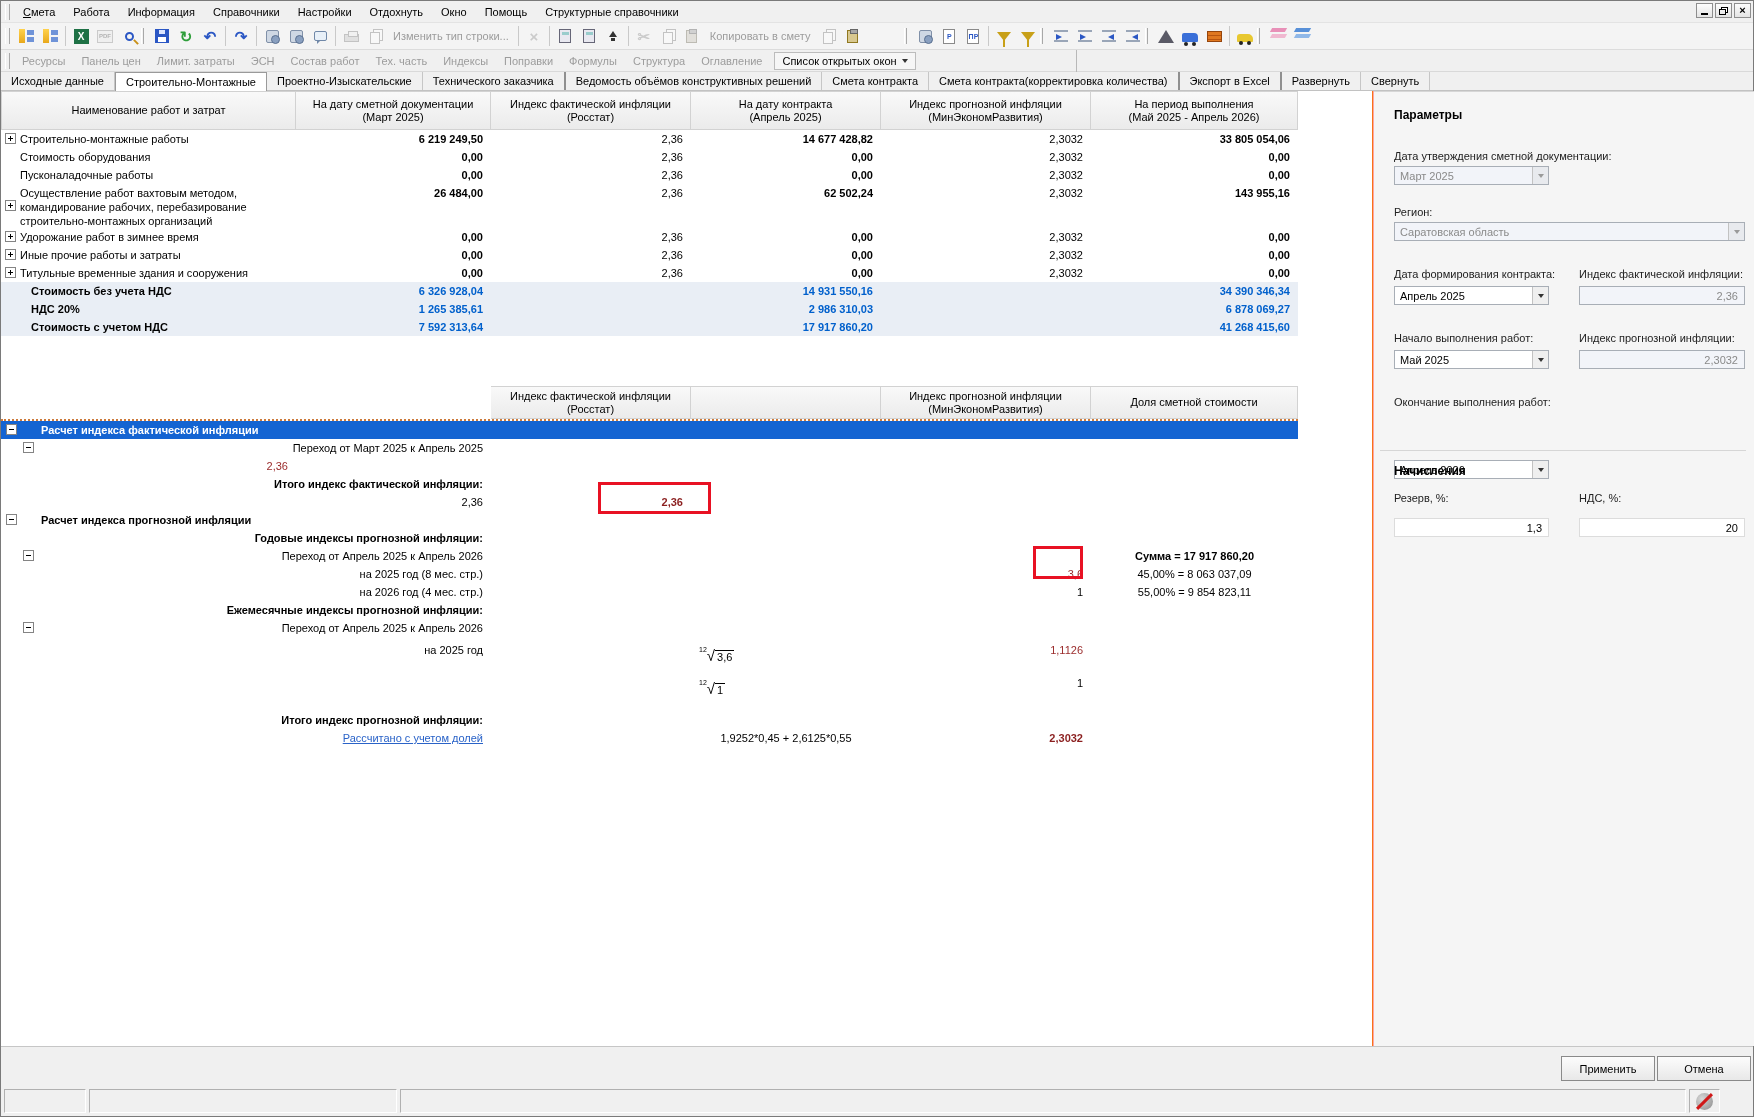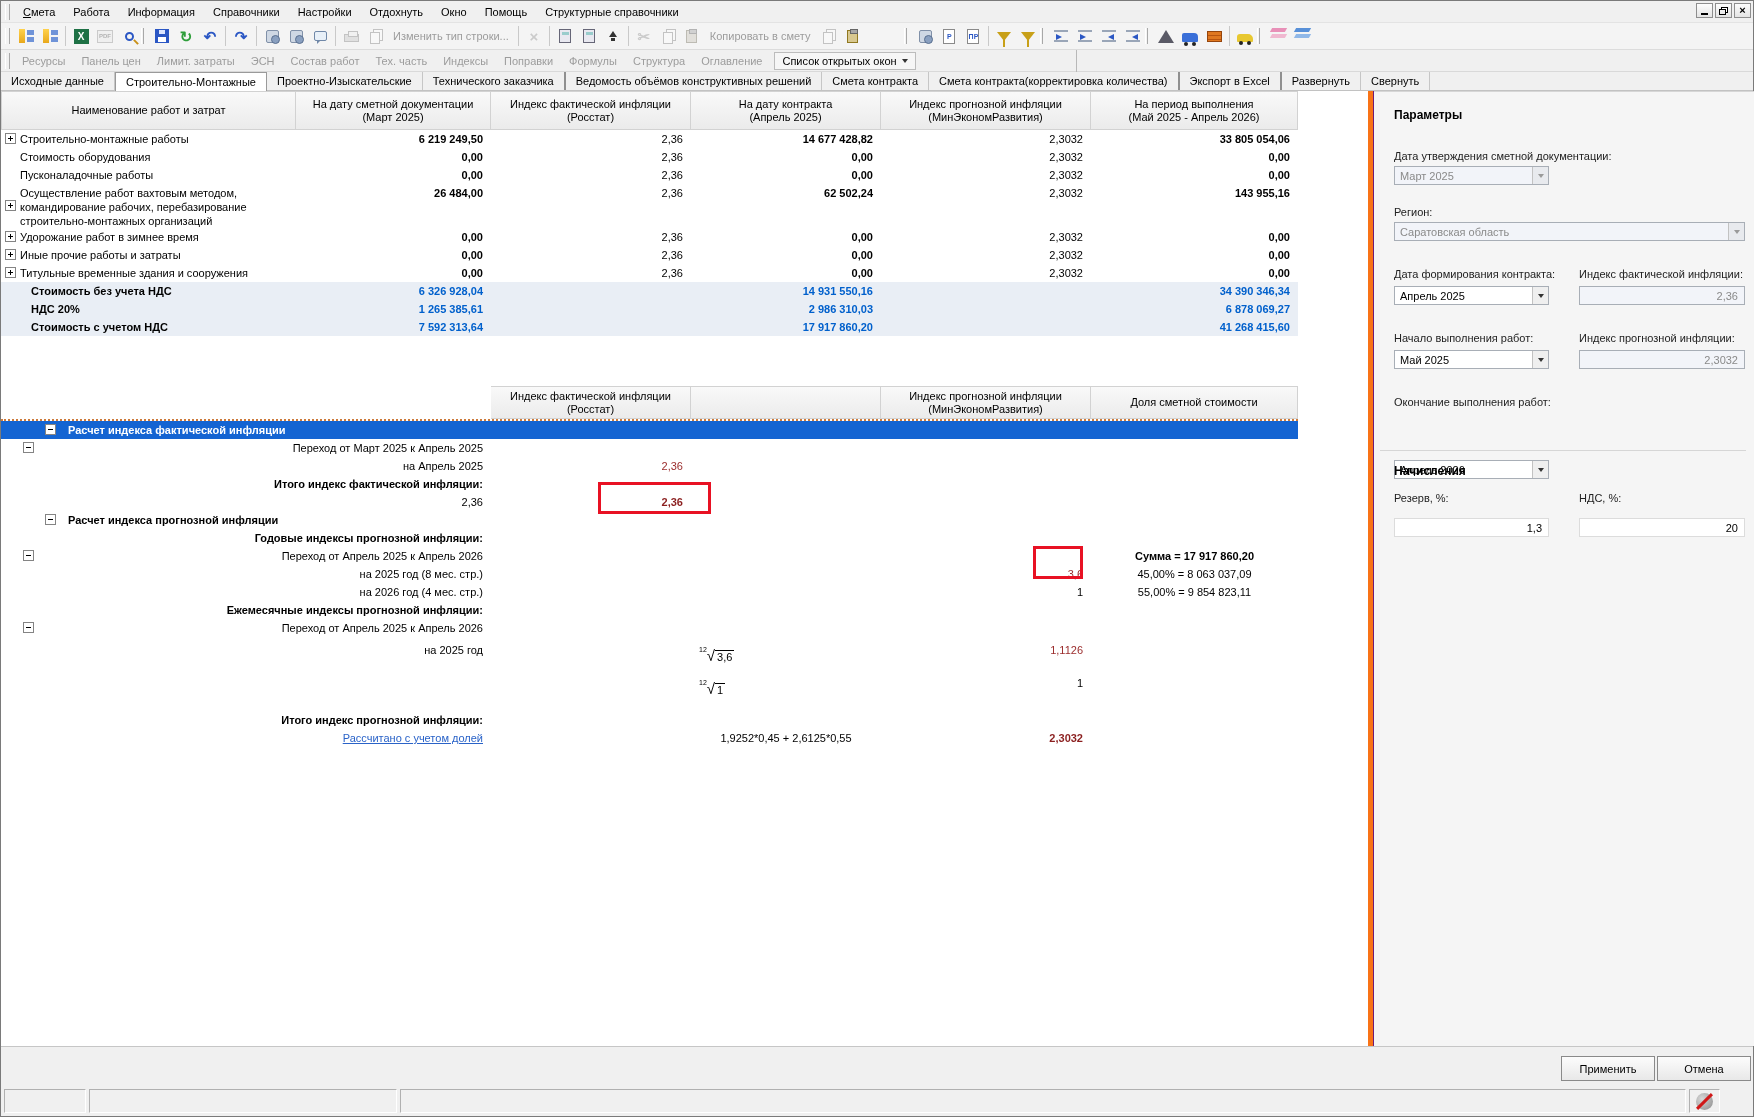--- a/index.html
+++ b/index.html
@@ -1,19 +1,19 @@
 <!DOCTYPE html>
 <html><head>
 <meta charset="utf-8">
 <style>
   * { margin:0; padding:0; box-sizing:border-box; }
   html,body { width:1754px; height:1117px; overflow:hidden; background:#d4d0c8;
     font-family:"Liberation Sans", sans-serif; font-size:11px; color:#000; }
   .window { position:absolute; left:0; top:0; width:1754px; height:1117px;
-    border:1px solid #7a7a7a; background:#701a75; }
+    border:1px solid #7a7a7a; background:#fca5a5; }
 
   
   .menubar { position:absolute; left:0; top:0; width:100%; height:22px; background:#f0f0f0;
     border-bottom:1px solid #e3e3e3; display:flex; align-items:center; }
   .grip { width:5px; height:16px; border-left:1px solid #fff; border-right:1px solid #a8a8a8;
     margin:0 4px 0 4px; }
   .grip2 { width:3px; height:16px; border-left:1px solid #fff; border-right:1px solid #a8a8a8; margin-right:6px;}
   .menu-item { display:block; padding:3px 9px; cursor:default; }
   .menu-item.accel::first-letter { text-decoration:underline; }
   .wctrls { position:absolute; right:2px; top:2px; display:flex; gap:2px; }
@@ -97,21 +97,21 @@
 
   
   .tabs { position:absolute; left:0; top:71px; width:100%; height:19px; background:#f0f0f0;
     border-bottom:1px solid #c2c2c2; display:flex; align-items:stretch; }
   .tab { display:flex; align-items:center; padding:0 10px; border-right:1px solid #c6c6c6; white-space:nowrap; }
   .tab.active { background:#fff; border:1px solid #9a9a9a; border-bottom:none; margin-bottom:-1px; }
   .tab.gdiv { border-right:2px solid #8f8f8f; }
 
   
   .content { position:absolute; left:0; top:90px; width:1372px; height:955px; background:#fff; overflow:hidden;
-    border-right:5px solid #f97316; }
+    border-right:1px solid #f97316; }
   .grid6 { display:grid; grid-template-columns:295px 195px 200px 190px 210px 207px; width:1297px; }
   .th { background:linear-gradient(#f9f9f9,#ebebeb); border:1px solid #d2d2d2; border-left:none;
     display:flex; flex-direction:column; align-items:center; justify-content:center; text-align:center;
     line-height:13px; padding:2px; }
   .th:first-child { border-left:1px solid #d2d2d2; }
   .t1h { height:39px; }
   .cell { line-height:18px; padding:0 8px 0 0; }
   .c-name { position:relative; padding:0 4px 0 19px; }
   .c-money { text-align:right; font-weight:bold; }
   .c-idx { text-align:right; }
@@ -125,21 +125,21 @@
   .xbox.plus::after { content:""; position:absolute; top:2px; bottom:2px; left:4px; width:1px; background:#000; }
   .wrap240 { display:inline-block; max-width:242px; line-height:14px; padding-top:2px; vertical-align:top; text-align:left;}
   .wrap250 { display:inline-block; max-width:252px; line-height:14px; padding-top:2px; vertical-align:top; text-align:left;}
 
   
   .t2 { position:absolute; left:0; top:295px; }
   .t2h { height:35px; border-bottom:2px dotted #cd7a3a; }
   .t2h .th.blank { background:#fff; border-color:transparent; }
   .t2row { min-height:18px; position:relative; }
   .nm { grid-column:1 / 3; text-align:right; padding:0 8px 0 0; line-height:18px; position:relative; }
-  .nm.left { text-align:left; padding-left:28px;margin-left:39px; }
+  .nm.left { text-align:left; padding-left:40px; }
   .secblue { background:#1464d2; }
   .secblue .nm { color:#fff; font-weight:bold; }
   .b { font-weight:bold; }
   .dr { color:#9b2c2c; }
   .drb { color:#8b1f1f; font-weight:bold; }
   .mini { position:absolute; top:3px; width:11px; height:11px; border:1px solid #848484; background:#fff; }
   .mini::before { content:""; position:absolute; left:2px; right:2px; top:4px; height:1px; background:#000; }
   .l1 { left:5px; } .l2 { left:22px; }
   .c6c { text-align:center; padding:0; line-height:18px; }
   .link { color:#2a63c8; text-decoration:underline; }
@@ -510,21 +510,20 @@
           </div>
       </div>
 
       <div class="grid6 t2row secblue">
         <div class="nm left" style="grid-column:1/7;"><span class="mini l1"></span><span>Расчет индекса фактической инфляции</span></div>
       </div>
       <div class="grid6 t2row">
         <div class="nm"><span class="mini l2"></span><span>Переход от Март 2025 к Апрель 2025</span></div>
       </div>
       <div class="grid6 t2row">
-        <div class="nm">на Апрель 2025</div>
         <div class="cell c-idx dr">2,36</div>
       </div>
       <div class="grid6 t2row">
         <div class="nm b">Итого индекс фактической инфляции:</div>
       </div>
       <div class="grid6 t2row">
         <div class="nm">2,36</div>
         <div class="cell c-idx drb">2,36</div>
       </div>
       <div class="grid6 t2row">

